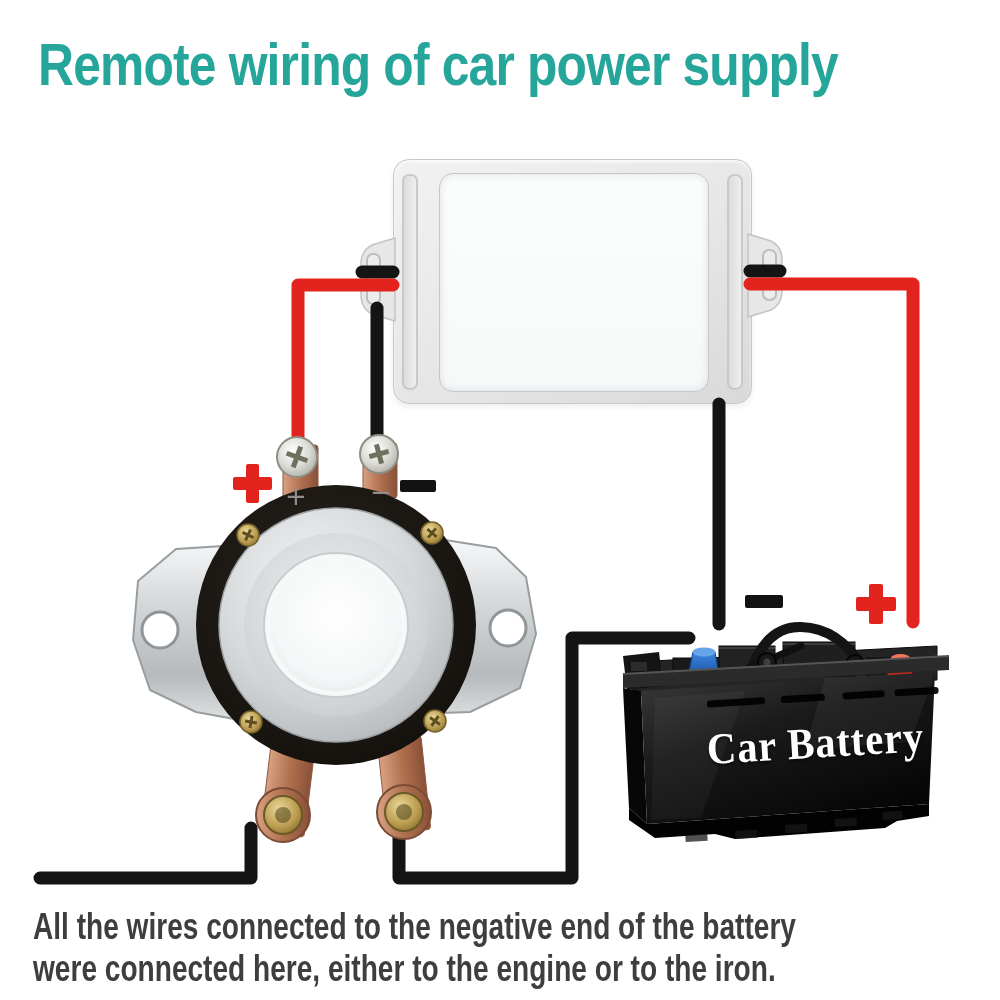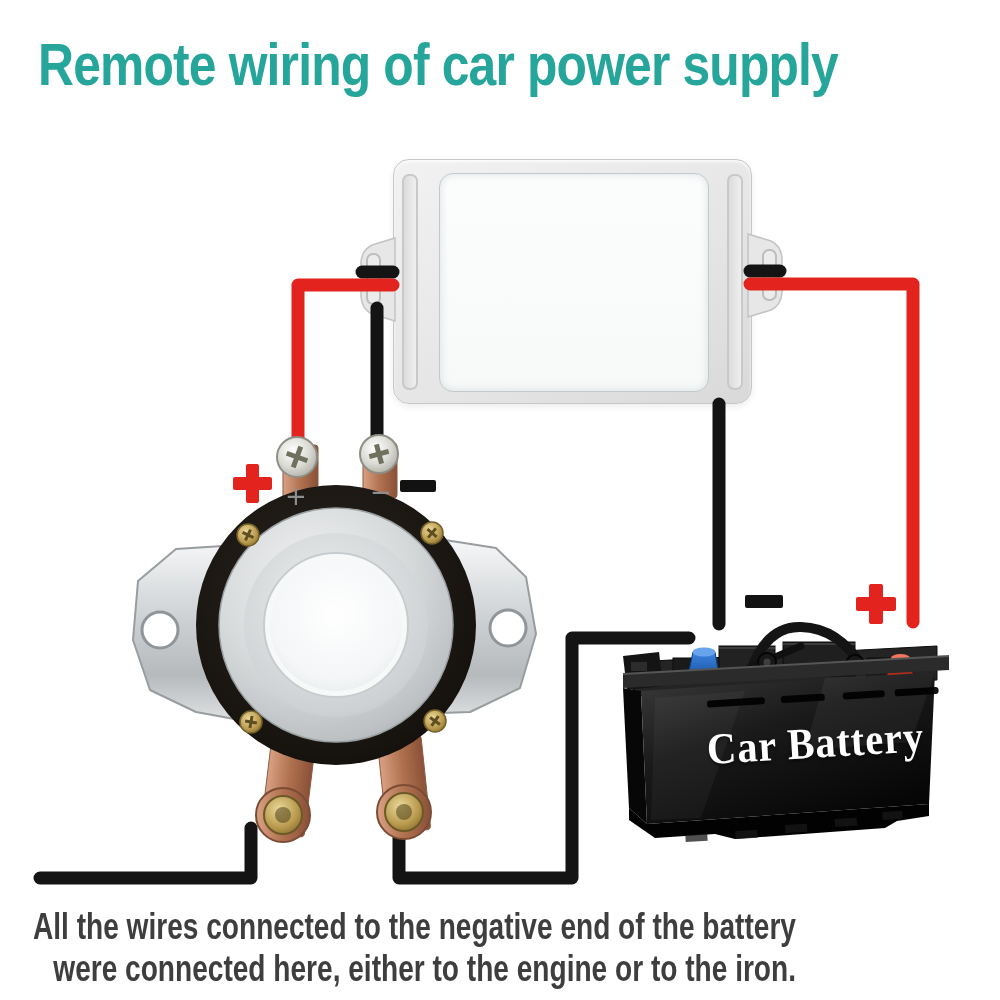--- a/index.html
+++ b/index.html
@@ -1,17 +1,17 @@
 <!DOCTYPE html>
 <html><head>
 <meta charset="utf-8">
 <style>
   html,body{margin:0;padding:0;background:#ffffff;}
   .canvas{position:relative;width:993px;height:1000px;background:#ffffff;overflow:hidden;
-          font-family:"Liberation Sans",sans-serif;text-align:right;}
+          font-family:"Liberation Sans",sans-serif;}
   .abs{position:absolute;}
 
   
   .title{left:38px;top:30px;font-size:60px;font-weight:bold;letter-spacing:-1px;
          color:#26A69A;white-space:nowrap;transform:scaleX(.83);transform-origin:left top;}
   .caption{left:33px;top:906px;color:#3E3E3E;font-size:36px;font-weight:bold;
            line-height:42px;white-space:nowrap;transform:scaleX(.78);transform-origin:left top;}
 
   
   .module{left:393px;top:159px;width:357px;height:243px;border-radius:16px;

